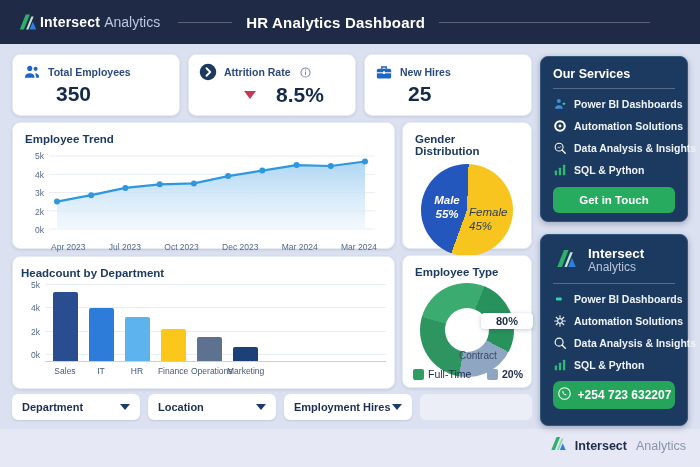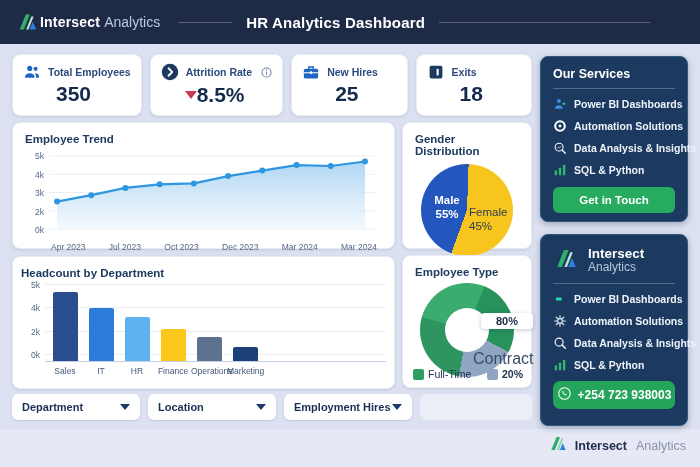--- a/index.html
+++ b/index.html
@@ -23,21 +23,21 @@
         box-shadow:0 1px 3px rgba(25,45,90,.12);box-sizing:border-box;}
   .ctitle{font-size:11.5px;font-weight:700;color:#1d3b61;}
 
   
   .kpis{position:absolute;left:12px;top:54px;width:520px;height:62px;display:flex;gap:8px;}
   .kpi{flex:1;background:#fff;border:1px solid #e7ebf4;border-radius:8px;box-shadow:0 1px 3px rgba(25,45,90,.12);
        padding:8px 10px 20px;box-sizing:border-box;}
   .kpi-top{display:flex;align-items:center;gap:7px;}
   .kpi-label{font-size:10.5px;font-weight:600;color:#2b4a7d;white-space:nowrap;}
   .kpi-value{font-size:21px;font-weight:700;color:#132a4d;margin-left:33px;margin-top:1px;}
-  .kpi-value-row{display:flex;align-items:center;gap:0;margin-left:24px;margin-top:2px;}
+  .kpi-value-row{display:flex;align-items:center;gap:20px;margin-left:24px;margin-top:2px;justify-content:center;}
   .tri-down{width:0;height:0;border-left:6px solid transparent;border-right:6px solid transparent;border-top:8px solid #c43b52;}
   .kicon{width:18px;height:18px;flex:0 0 auto;}
   .iicon{margin-left:2px;display:inline-flex;}
 
   
   .trend{left:12px;top:122px;width:383px;height:127px;padding:10px 12px;}
   .trend-body{display:flex;margin-top:6px;}
   .ylab{width:24px;height:84px;display:flex;flex-direction:column;justify-content:space-between;
         align-items:flex-end;padding-right:5px;font-size:8.5px;color:#54688b;box-sizing:border-box;}
   .xlab{display:flex;justify-content:space-between;font-size:8.5px;color:#54688b;margin-left:26px;width:326px;margin-top:3px;}
@@ -62,21 +62,21 @@
   .bar-cats{display:flex;margin-left:26px;margin-top:4px;}
   .bar-cats span{width:36px;text-align:center;font-size:8.5px;color:#44597a;white-space:nowrap;}
 
   
   .etype{left:402px;top:255px;width:130px;height:133px;padding:10px 12px;}
   .donut{position:relative;width:94px;height:94px;border-radius:50%;margin:5px auto 0;}
   .donut .hole{position:absolute;left:50%;top:50%;width:44px;height:44px;margin:-22px 0 0 -22px;border-radius:50%;background:#fff;}
   .chip80{position:absolute;left:78px;top:57px;background:#fff;border-radius:4px;padding:2px 15px;
           font-size:11px;font-weight:800;color:#1b2b45;box-shadow:0 1px 4px rgba(20,40,80,.25);}
   .lab20{position:absolute;left:55px;top:76px;font-size:11px;font-weight:800;color:#fff;}
-  .labcontract{position:absolute;left:70px;top:94px;font-size:16px;color:#3a4b66;}
+  .labcontract{position:absolute;left:56px;top:94px;font-size:10px;color:#3a4b66;}
   .dlegend{position:absolute;left:10px;right:8px;bottom:7px;display:flex;justify-content:space-between;align-items:center;}
   .litem{display:flex;align-items:center;gap:4px;font-size:10.5px;color:#22334f;}
   .litem .sw{width:11px;height:11px;border-radius:2px;}
   .litem.b{font-weight:800;}
 
   
   .filters{position:absolute;left:12px;top:394px;display:flex;gap:8px;}
   .filter{width:128px;height:26px;background:#fff;border-radius:6px;box-shadow:0 1px 2px rgba(25,45,90,.14);
           display:flex;align-items:center;justify-content:space-between;padding:0 10px;box-sizing:border-box;}
   .filter .flabel{font-size:11px;font-weight:600;color:#1b2f55;}
@@ -176,32 +176,20 @@
             <path d="M9 7.5V5.2h6v2.3" fill="none" stroke="#1f66c4" stroke-width="2"></path>
             <rect x="2.5" y="12.2" width="19" height="1.6" fill="#fff" opacity=".85"></rect>
             <rect x="10.6" y="11" width="2.8" height="3.6" rx=".6" fill="#fff"></rect>
           </svg>
         </span>
         <span class="kpi-label">New Hires</span>
       </div>
       <div class="kpi-value">25</div>
     </div>
 
-    <div class="kpi">
-      <div class="kpi-top">
-        <span class="kicon">
-          <svg width="18" height="18" viewBox="0 0 24 24">
-            <rect x="3.5" y="3.5" width="17" height="17" rx="2.5" fill="#1c3a5f"></rect>
-            <rect x="12.8" y="7.5" width="2.8" height="9" rx="1" fill="#fff"></rect>
-          </svg>
-        </span>
-        <span class="kpi-label">Exits</span>
-      </div>
-      <div class="kpi-value">18</div>
-    </div>
   </div>
 
   <div class="card trend">
     <div class="ctitle">Employee Trend</div>
     <div class="trend-body">
       <div class="ylab" id="trend-ylab">
           <div>5k</div>
           <div>4k</div>
           <div>3k</div>
           <div>2k</div>
@@ -238,21 +226,21 @@
         <div>Jul 2023</div>
         <div>Oct 2023</div>
         <div>Dec 2023</div>
         <div>Mar 2024</div>
         <div>Mar 2024</div>
       </div>
   </div>
 
   <div class="card gender">
     <div class="ctitle">Gender Distribution</div>
-    <div class="pie" id="gender-pie" style="background: conic-gradient(from 200deg, rgb(36, 87, 189) 0deg, rgb(36, 87, 189) 45%, rgb(247, 197, 29) 45%, rgb(247, 197, 29) 100%);">
+    <div class="pie" id="gender-pie" style="background: conic-gradient(from 200deg, rgb(36, 87, 189) 0deg, rgb(36, 87, 189) 45%, rgb(247, 197, 29) 45%, rgb(247, 197, 29) 100%); font-style: italic;">
       <div class="pie-lab male">
         <div>Male</div>
         <div>55%</div>
       </div>
       <div class="pie-lab female">
         <div>Female</div>
         <div>45%</div>
       </div>
     </div>
   </div>
@@ -438,21 +426,21 @@
           <span class="plabel">SQL &amp; Python</span>
         </div>
       </div>
     <div class="wabtn">
       <span>
         <svg width="15" height="15" viewBox="0 0 24 24">
           <circle cx="12" cy="12" r="9.2" fill="none" stroke="#fff" stroke-width="1.7"></circle>
           <path d="M8.6 8.3c-.4 1 .1 3 1.6 4.6 1.5 1.6 3.5 2.3 4.6 2l.6-1.5-1.9-.9-.9.7c-1-.5-1.9-1.4-2.4-2.4l.7-.9-.9-1.9z" fill="#fff"></path>
         </svg>
       </span>
-      <span>+254 723 938003</span>
+      <span>+254 723 632207</span>
     </div>
   </div>
 
   <div class="flogo">
     <span>
       <svg width="21" height="21" viewBox="0 0 32 32">
         <path d="M5 26 L13 6 L18.5 6 L10.5 26 Z" fill="#2eb06b"></path>
         <path d="M13.5 26 L20.5 8.5 L23.5 8.5 L16.5 26 Z" fill="#8fd6b0"></path>
         <path d="M18 26 L22.5 15.5 L27 26 Z" fill="#2f7fe0"></path>
       </svg>

